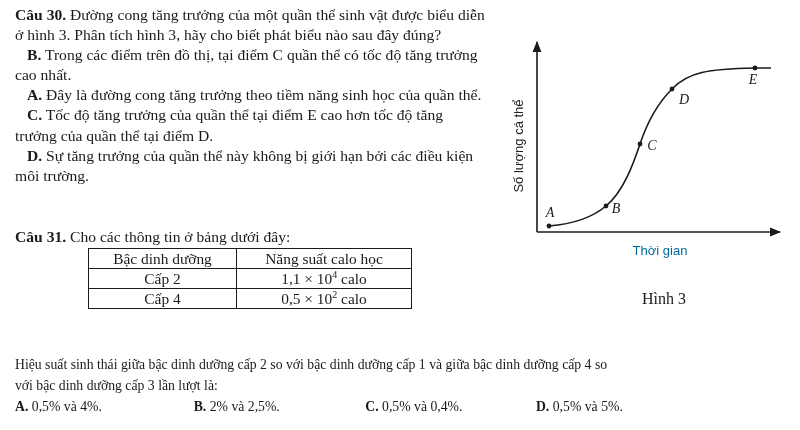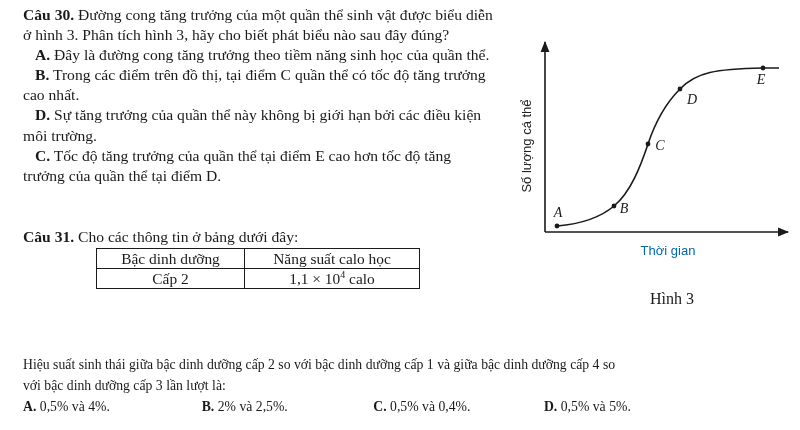--- a/index.html
+++ b/index.html
@@ -1,21 +1,21 @@
 <!DOCTYPE html>
 <html><head>
   <meta charset="utf-8">
   <style>
     html, body { margin: 0; padding: 0; }
     body {
       width: 800px; height: 430px; overflow: hidden; position: relative;
       background: #ffffff; color: #1a1a1a;
       font-family: "Liberation Serif", "DejaVu Serif", serif;
     }
-    .page { position: absolute; left: 16px; top: 0; width: 732px; height: 430px; padding-left: 20px; }
+    .page { position: absolute; left: 8px; top: 0; width: 732px; height: 430px; padding-left: 20px; }
     .col {
       position: absolute; left: 7px; top: 5px; width: 470px;
       font-size: 15.6px; line-height: 20.1px;
     }
     .col p { margin: 0; }
     .ind { text-indent: 12px; }
     b { font-weight: bold; }
     .q31 { position: absolute; left: 7px; top: 227px; font-size: 15.6px; line-height: 20px; white-space: nowrap; }
     table.tbl {
       position: absolute; left: 80px; top: 248px; border-collapse: collapse;
@@ -58,37 +58,41 @@
       transform: translate(-50%, -50%);
     }
   </style>
 </head>
 <body>
 
 <div class="page">
 
   <div class="col">
     <p><b>Câu 30.</b><span> Đường cong tăng trưởng của một quần thể sinh vật được biểu diễn ở hình 3. Phân tích hình 3, hãy cho biết phát biểu nào sau đây đúng?</span></p>
+    <p class="ind"><b>B.</b><span> Trong các điểm trên đồ thị, tại điểm C quần thể có tốc độ tăng trưởng cao nhất.</span></p>
     <p class="ind"><b>A.</b><span> Đây là đường cong tăng trưởng theo tiềm năng sinh học của quần thể.</span></p>
-    <p class="ind"><b>B.</b><span> Trong các điểm trên đồ thị, tại điểm C quần thể có tốc độ tăng trưởng cao nhất.</span></p>
+    <p class="ind"><b>C.</b><span> Tốc độ tăng trưởng của quần thể tại điểm E cao hơn tốc độ tăng trưởng của quần thể tại điểm D.</span></p>
     <p class="ind"><b>D.</b><span> Sự tăng trưởng của quần thể này không bị giới hạn bởi các điều kiện môi trường.</span></p>
-    <p class="ind"><b>C.</b><span> Tốc độ tăng trưởng của quần thể tại điểm E cao hơn tốc độ tăng trưởng của quần thể tại điểm D.</span></p>
   </div>
 
   <div class="q31"><b>Câu 31.</b><span> Cho các thông tin ở bảng dưới đây:</span></div>
 
   <table class="tbl">
     <tbody>
         <tr>
       <th class="c1">Bậc dinh dưỡng</th>
       <th class="c2">Năng suất calo học</th>
     </tr>
     <tr>
       <td>Cấp 2</td>
       <td><span>1,1 × 10</span><sup>4</sup><span> calo</span></td>
+    </tr>
+    <tr>
+      <td>Cấp 4</td>
+      <td><span>0,5 × 10</span><sup>2</sup><span> calo</span></td>
     </tr>
   </tbody>
     </table>
 
   <div class="bottom">
     <p>Hiệu suất sinh thái giữa bậc dinh dưỡng cấp 2 so với bậc dinh dưỡng cấp 1 và giữa bậc dinh dưỡng cấp 4 so</p>
     <p>với bậc dinh dưỡng cấp 3 lần lượt là:</p>
     <div class="answers">
       <span class="ans" style="left:0px"><b>A.</b><span> 0,5% và 4%.</span></span>
       <span class="ans" style="left:203px"><b>B.</b><span> 2% và 2,5%.</span></span>

